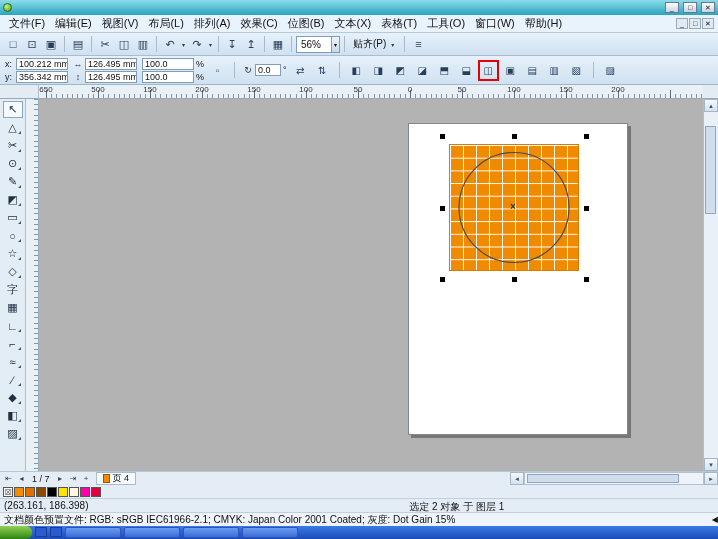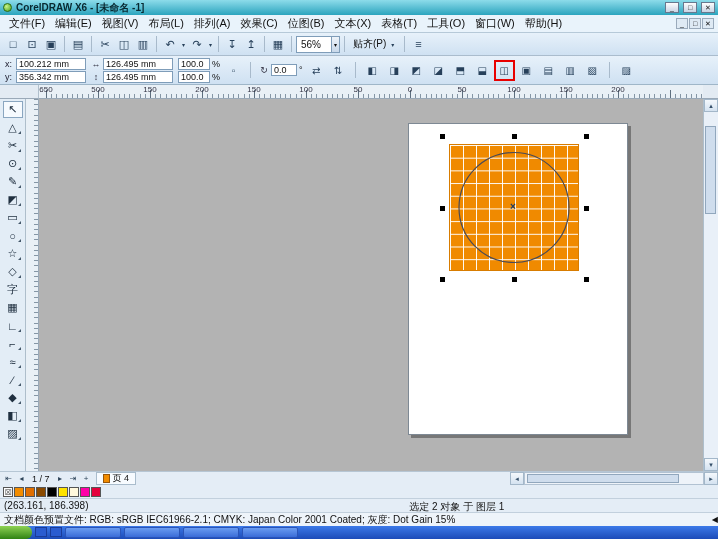--- a/index.html
+++ b/index.html
@@ -29,22 +29,22 @@
   .combo-val { padding:0 4px; min-width:34px; }
   .combo-caret { background:linear-gradient(#eef4fa,#c8d8ea); border-left:1px solid #7f9db9; height:100%; display:flex; align-items:center; padding:0 2px; font-size:6px; }
   .snap { display:flex; align-items:center; gap:3px; font-size:10px; padding:0 4px; }
 
   
   .propbar { height:29px; background:linear-gradient(#e7f1fa,#cfe1f2); border-bottom:1px solid #9fb6c8; display:flex; align-items:center; padding:0 5px; gap:5px; flex:0 0 auto; }
   .pgroup { display:flex; flex-direction:column; gap:1px; }
   .prow { display:flex; align-items:center; gap:2px; height:12px; }
   .plabel { font-size:9px; width:9px; color:#223; }
   .pico { font-size:9px; color:#334; width:10px; text-align:center; }
-  .pinput { background:#fff; border:1px solid #7f9db9; font-size:9px; height:12px; line-height:10px; padding:0 2px; width:70px; white-space:nowrap; overflow:hidden; }
-  .pinput.small { width:32px; }
+  .pinput { background:#fff; border:1px solid #7f9db9; font-size:9px; height:12px; line-height:10px; padding:0 2px; width:52px; white-space:nowrap; overflow:hidden; }
+  .pinput.small { width:52px; }
   .pinput.tiny { width:26px; }
   .punit { font-size:9px; }
   .pbtn { width:17px; height:17px; display:flex; align-items:center; justify-content:center; font-size:10px; color:#27405a; }
   .pbtn.red { outline:2px solid #e80000; }
 
   
   .rulerrow { height:14px; display:flex; flex:0 0 auto; }
   .ruler-corner { width:39px; background:#e3ebf3; border-right:1px solid #b0bfcc; border-bottom:1px solid #9aa9b8; flex:0 0 auto; }
   .hruler { flex:1; position:relative; background:#e9f0f6; border-bottom:1px solid #9aa9b8;
     background-image:
@@ -108,21 +108,20 @@
   .quick { width:12px; height:10px; margin-top:1px; background:#2a5cd0; border:1px solid #1a3c98; }
   .taskitem { width:56px; height:11px; margin-top:1px; background:linear-gradient(#6a9cf0,#3a6cd8); border-radius:2px; border:1px solid #2a54b8; }
 </style>
 </head>
 <body>
 
 <div id="app">
 
   <div class="titlebar">
     <span class="title-icon"></span>
-    <span class="title-text">CorelDRAW X6 - [未命名 -1]</span>
     <span class="title-spacer"></span>
     <span class="winbtn">_</span>
     <span class="winbtn">□</span>
     <span class="winbtn">✕</span>
   </div>
 
   <div class="menubar">
     <span class="menu-item">文件(F)</span>
     <span class="menu-item">编辑(E)</span>
     <span class="menu-item">视图(V)</span>

